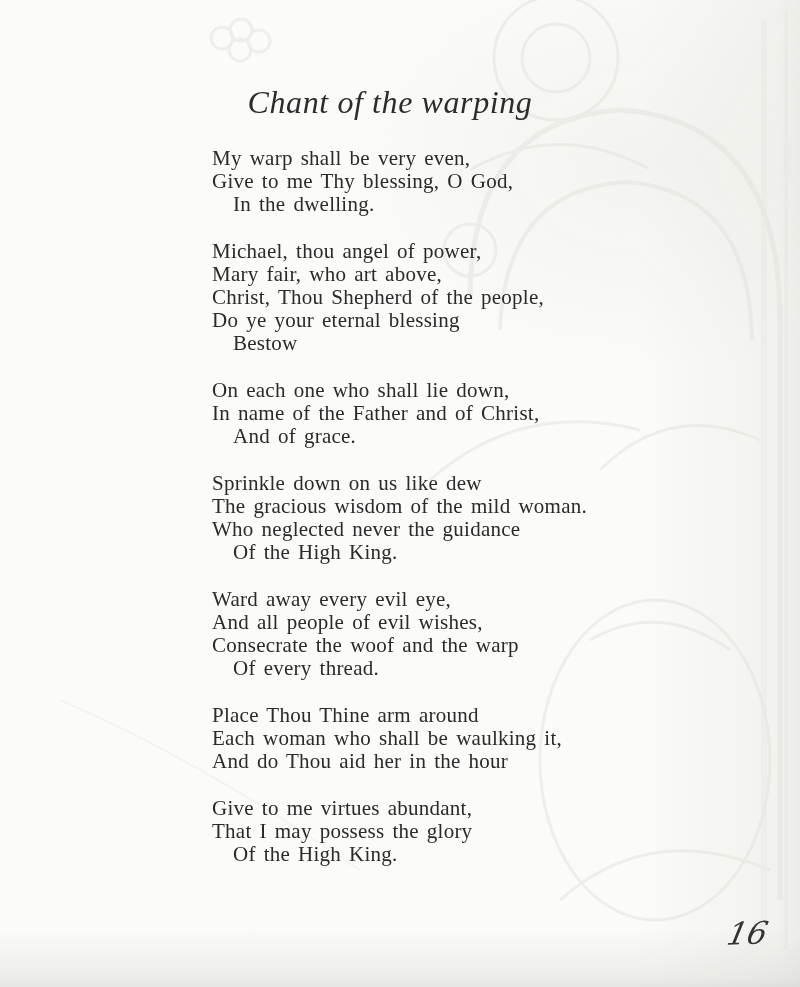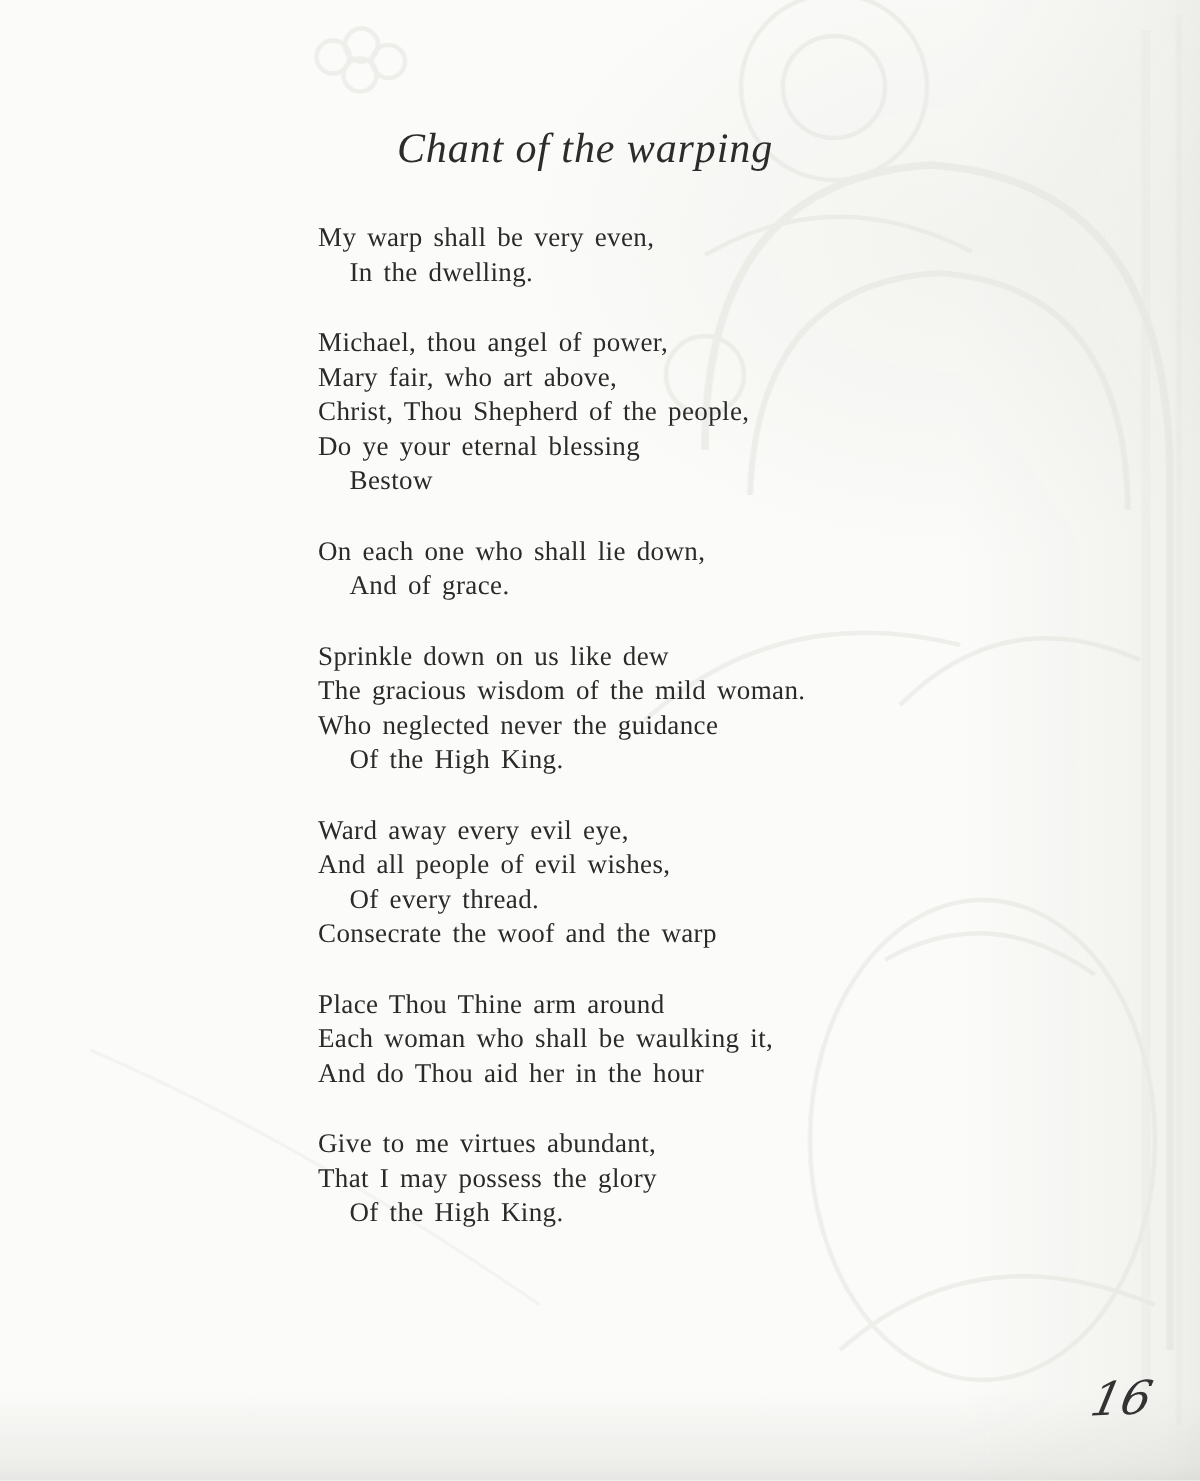--- a/index.html
+++ b/index.html
@@ -31,30 +31,30 @@
     position: absolute;
     inset: 0;
     pointer-events: none;
   }
   .poem-title {
     position: absolute;
     top: 84px;
     left: 0;
     width: 780px;
     text-align: center;
-    font-size: 28px;
+    font-size: 32px;
     font-style: italic;
     letter-spacing: 0.6px;
     color: #2c2c2c;
   }
   .poem {
     position: absolute;
     top: 147px;
     left: 212px;
-    font-size: 18px;
+    font-size: 21px;
     letter-spacing: 0.25px;
     word-spacing: 2.5px;
     color: #2a2a2a;
   }
   .stanza {
     margin: 0 0 24px 0;
   }
   .poem-line {
     line-height: 23px;
     white-space: nowrap;
@@ -109,48 +109,50 @@
   </svg>
 
   <div class="scan-shading"></div>
 
   <div class="poem-title">Chant of the warping</div>
 
   <div class="poem">
 
     <div class="stanza">
       <div class="poem-line">My warp shall be very even,</div>
+      <div class="poem-line">Give to me Thy blessing, O God,</div>
       <div class="poem-line indent">In the dwelling.</div>
     </div>
 
     <div class="stanza">
       <div class="poem-line">Michael, thou angel of power,</div>
       <div class="poem-line">Mary fair, who art above,</div>
       <div class="poem-line">Christ, Thou Shepherd of the people,</div>
       <div class="poem-line">Do ye your eternal blessing</div>
       <div class="poem-line indent">Bestow</div>
     </div>
 
     <div class="stanza">
       <div class="poem-line">On each one who shall lie down,</div>
+      <div class="poem-line">In name of the Father and of Christ,</div>
       <div class="poem-line indent">And of grace.</div>
     </div>
 
     <div class="stanza">
       <div class="poem-line">Sprinkle down on us like dew</div>
       <div class="poem-line">The gracious wisdom of the mild woman.</div>
       <div class="poem-line">Who neglected never the guidance</div>
       <div class="poem-line indent">Of the High King.</div>
     </div>
 
     <div class="stanza">
       <div class="poem-line">Ward away every evil eye,</div>
       <div class="poem-line">And all people of evil wishes,</div>
+      <div class="poem-line">Consecrate the woof and the warp</div>
       <div class="poem-line indent">Of every thread.</div>
-      <div class="poem-line">Consecrate the woof and the warp</div>
     </div>
 
     <div class="stanza">
       <div class="poem-line">Place Thou Thine arm around</div>
       <div class="poem-line">Each woman who shall be waulking it,</div>
       <div class="poem-line">And do Thou aid her in the hour</div>
     </div>
 
     <div class="stanza">
       <div class="poem-line">Give to me virtues abundant,</div>

